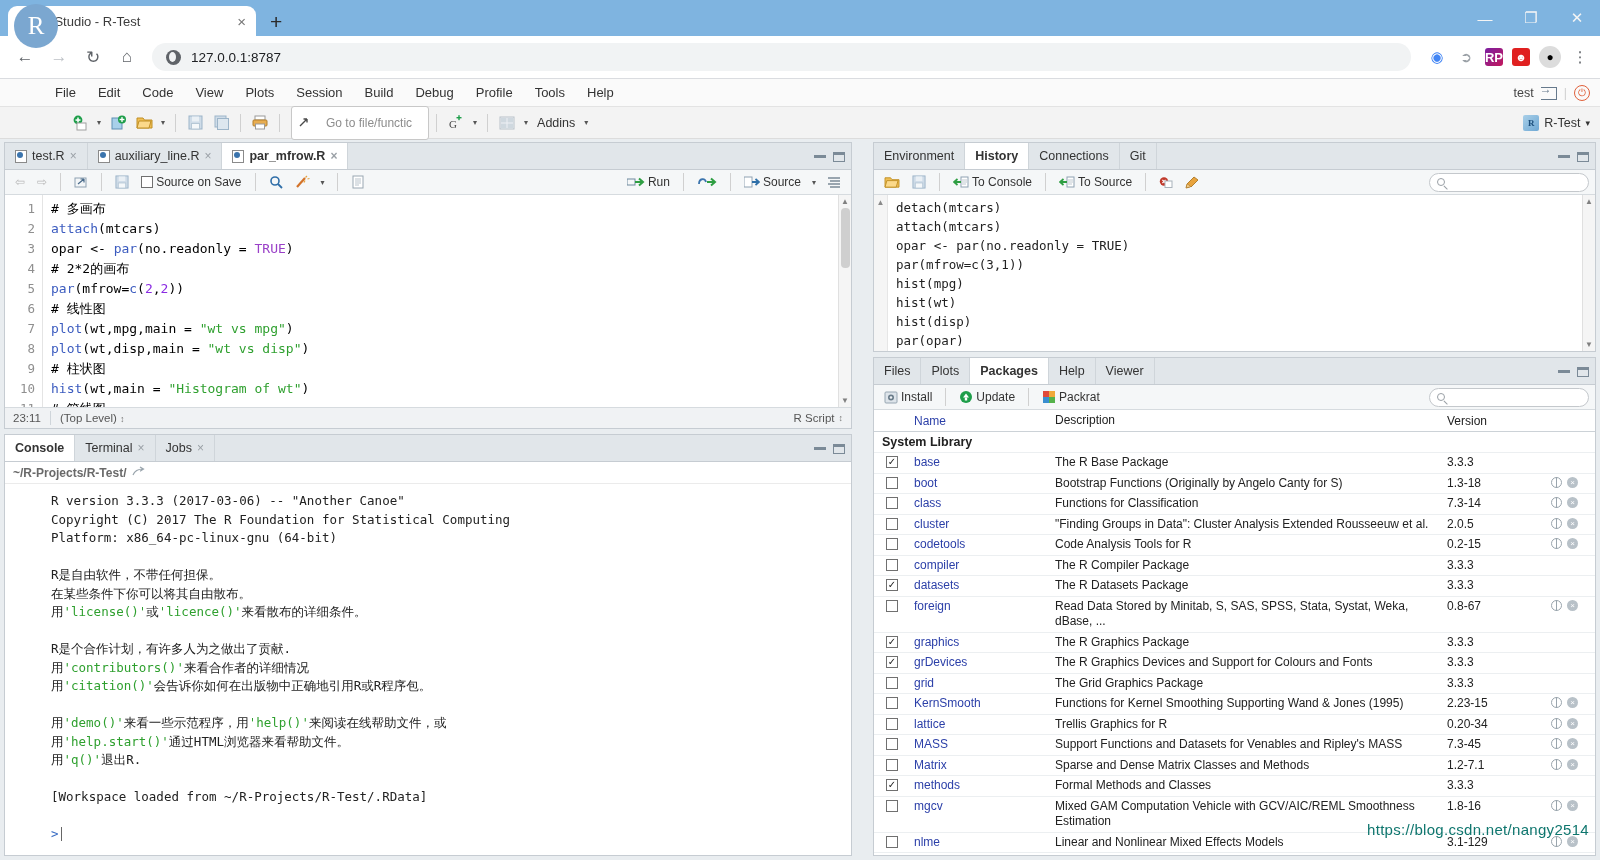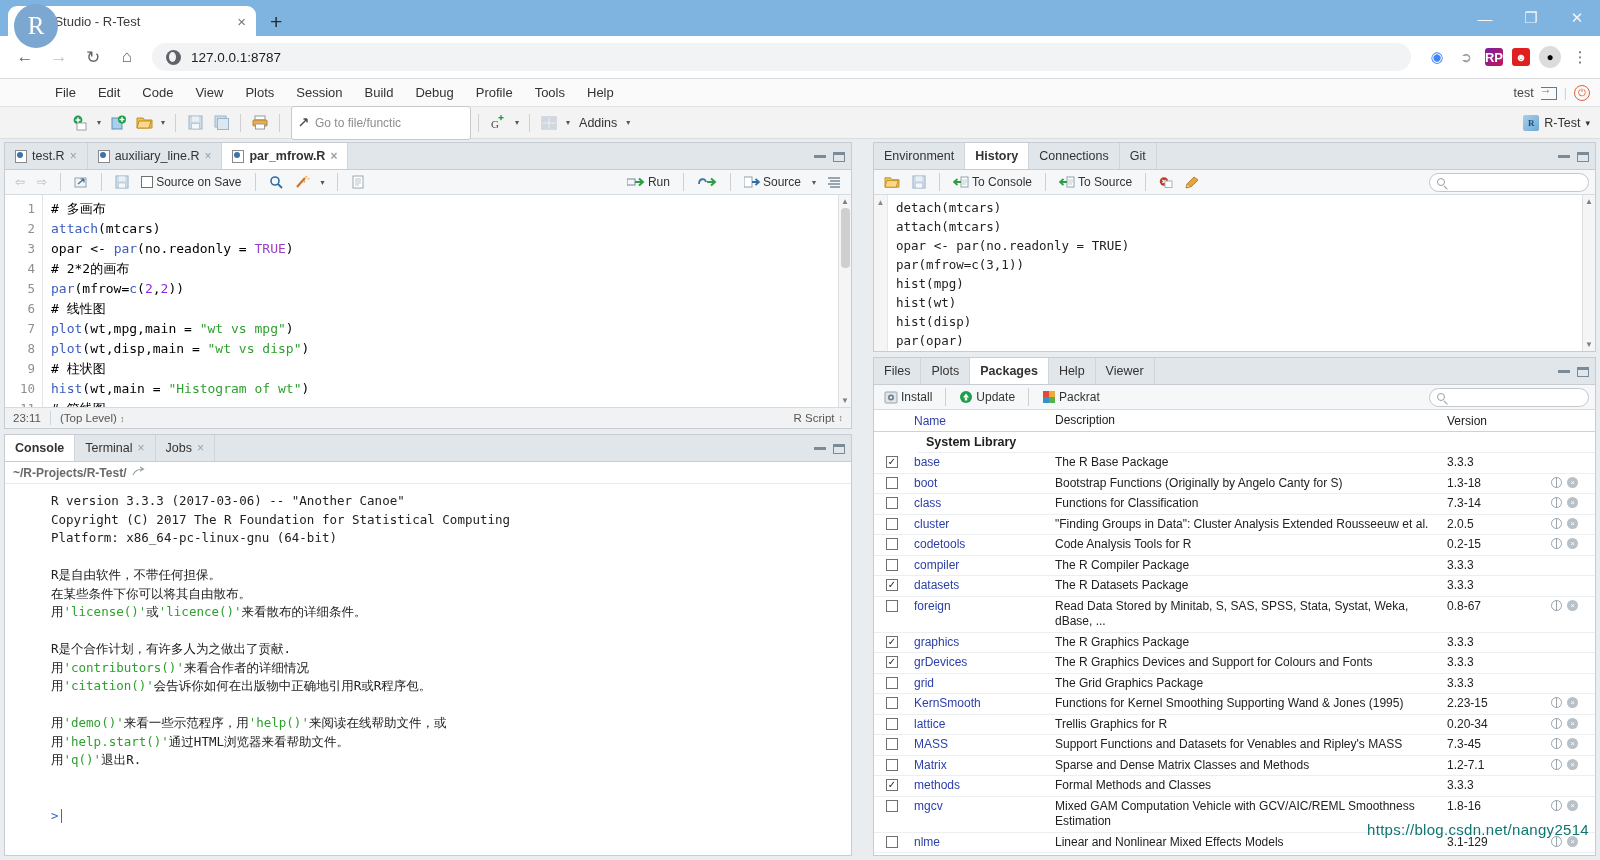--- a/index.html
+++ b/index.html
@@ -100,22 +100,22 @@
 
   .rs-toolbar {
     height: 32px; background: #f3f3f3; border-bottom: 1px solid #dcdcdc;
     display: flex; align-items: center; padding-left: 68px; gap: 2px; position: relative;
   }
   .tb-btn { height: 24px; min-width: 24px; display: flex; align-items: center; justify-content: center;
     padding: 0 3px; cursor: pointer; border-radius: 2px; font-size: 13px; }
   .tb-caret { font-size: 8px; color: #555; padding: 0 3px; cursor: pointer; }
   .tb-sep { width: 1px; height: 18px; background: #d0d0d0; margin: 0 5px; }
   .gotofile {
-    width: 180px; height: 21px; background: #fff; border: 1px solid #c8c8c8; border-radius: 3px;
-    display: flex; align-items: center; gap: 5px; padding: 16px 6px;
+    width: 138px; height: 21px; background: #fff; border: 1px solid #c8c8c8; border-radius: 3px;
+    display: flex; align-items: center; gap: 16px; padding: 16px 6px;
     font-size: 12px; color: #8d8d8d; margin-left: 4px;
   }
   .addins-lbl { font-size: 12.5px; color: #333; padding: 0 4px; cursor: pointer; }
   .toolbar-right { position: absolute; right: 10px; display: flex; align-items: center; gap: 5px;
     font-size: 12.5px; color: #333; cursor: pointer; }
   .proj-ico { width: 16px; height: 16px; background: linear-gradient(135deg,#a8cfe8,#6fa8d4);
     border-radius: 2px; color: #1c4f7c; font-size: 9px; font-weight: bold;
     display:flex;align-items:center;justify-content:center; font-family:"Liberation Serif",serif;}
 
   
@@ -203,21 +203,21 @@
   .magnifier::after { content: ""; position: absolute; right: -4px; bottom: -3px;
     width: 5px; height: 1.4px; background: #9aa0a6; transform: rotate(45deg); }
 
   
   .pkg-head { height: 22px; background: #fff; border-bottom: 1px solid #ccd2d7;
     display: flex; align-items: center; font-size: 12px; color: #333; }
   .pkg-body { flex: 1; overflow: hidden; background: #fff; position: relative; }
   .pkg-row { display: flex; align-items: flex-start; border-bottom: 1px solid #eceff1;
     min-height: 19px; font-size: 12px; }
   .pkg-section { font-weight: bold; font-size: 12.5px; color: #222; padding: 3px 0 3px 8px;
-    border-bottom: 1px solid #eceff1; margin-left: 44px; }
+    border-bottom: 1px solid #eceff1; }
   .c-chk { width: 36px; display: flex; justify-content: center; padding-top: 3px; flex: none; }
   .c-name { width: 145px; color: #2b3fa8; padding: 2px 0 2px 4px; flex: none; }
   .c-desc { flex: 1; color: #222; padding: 2px 8px 2px 0; line-height: 15.5px; }
   .c-ver { width: 104px; color: #222; padding: 2px 0; flex: none; }
   .c-act { width: 44px; display: flex; gap: 5px; align-items: center; padding-top: 3px; flex: none; }
   .ico-globe { width: 11px; height: 11px; border-radius: 50%; border: 1.3px solid #9aa5ad; position: relative; }
   .ico-globe::before { content:""; position:absolute; left:4px; top:-1px; width:2px; height:11px;
     border-left: 1.3px solid #9aa5ad; }
   .ico-x { width: 11px; height: 11px; border-radius: 50%; background: #b8c1c8; color: #fff;
     font-size: 8px; display: flex; align-items: center; justify-content: center; }
@@ -556,20 +556,21 @@
           <div>用<span class="str">'license()'</span>或<span class="str">'licence()'</span>来看散布的详细条件。</div>
           <div>&nbsp;</div>
           <div>R是个合作计划，有许多人为之做出了贡献.</div>
           <div>用<span class="str">'contributors()'</span>来看合作者的详细情况</div>
           <div>用<span class="str">'citation()'</span>会告诉你如何在出版物中正确地引用R或R程序包。</div>
           <div>&nbsp;</div>
           <div>用<span class="str">'demo()'</span>来看一些示范程序，用<span class="str">'help()'</span>来阅读在线帮助文件，或</div>
           <div>用<span class="str">'help.start()'</span>通过HTML浏览器来看帮助文件。</div>
           <div>用<span class="str">'q()'</span>退出R.</div>
           <div>&nbsp;</div>
+          <div>[Workspace loaded from ~/R-Projects/R-Test/.RData]</div>
           <div>&nbsp;</div>
           <div class="prompt-line">
             <span class="prompt">&gt;</span>
             <span class="caret-blink"></span>
           </div>
         </div>
       </div>
     </div>
 
     <div class="col col-right">

